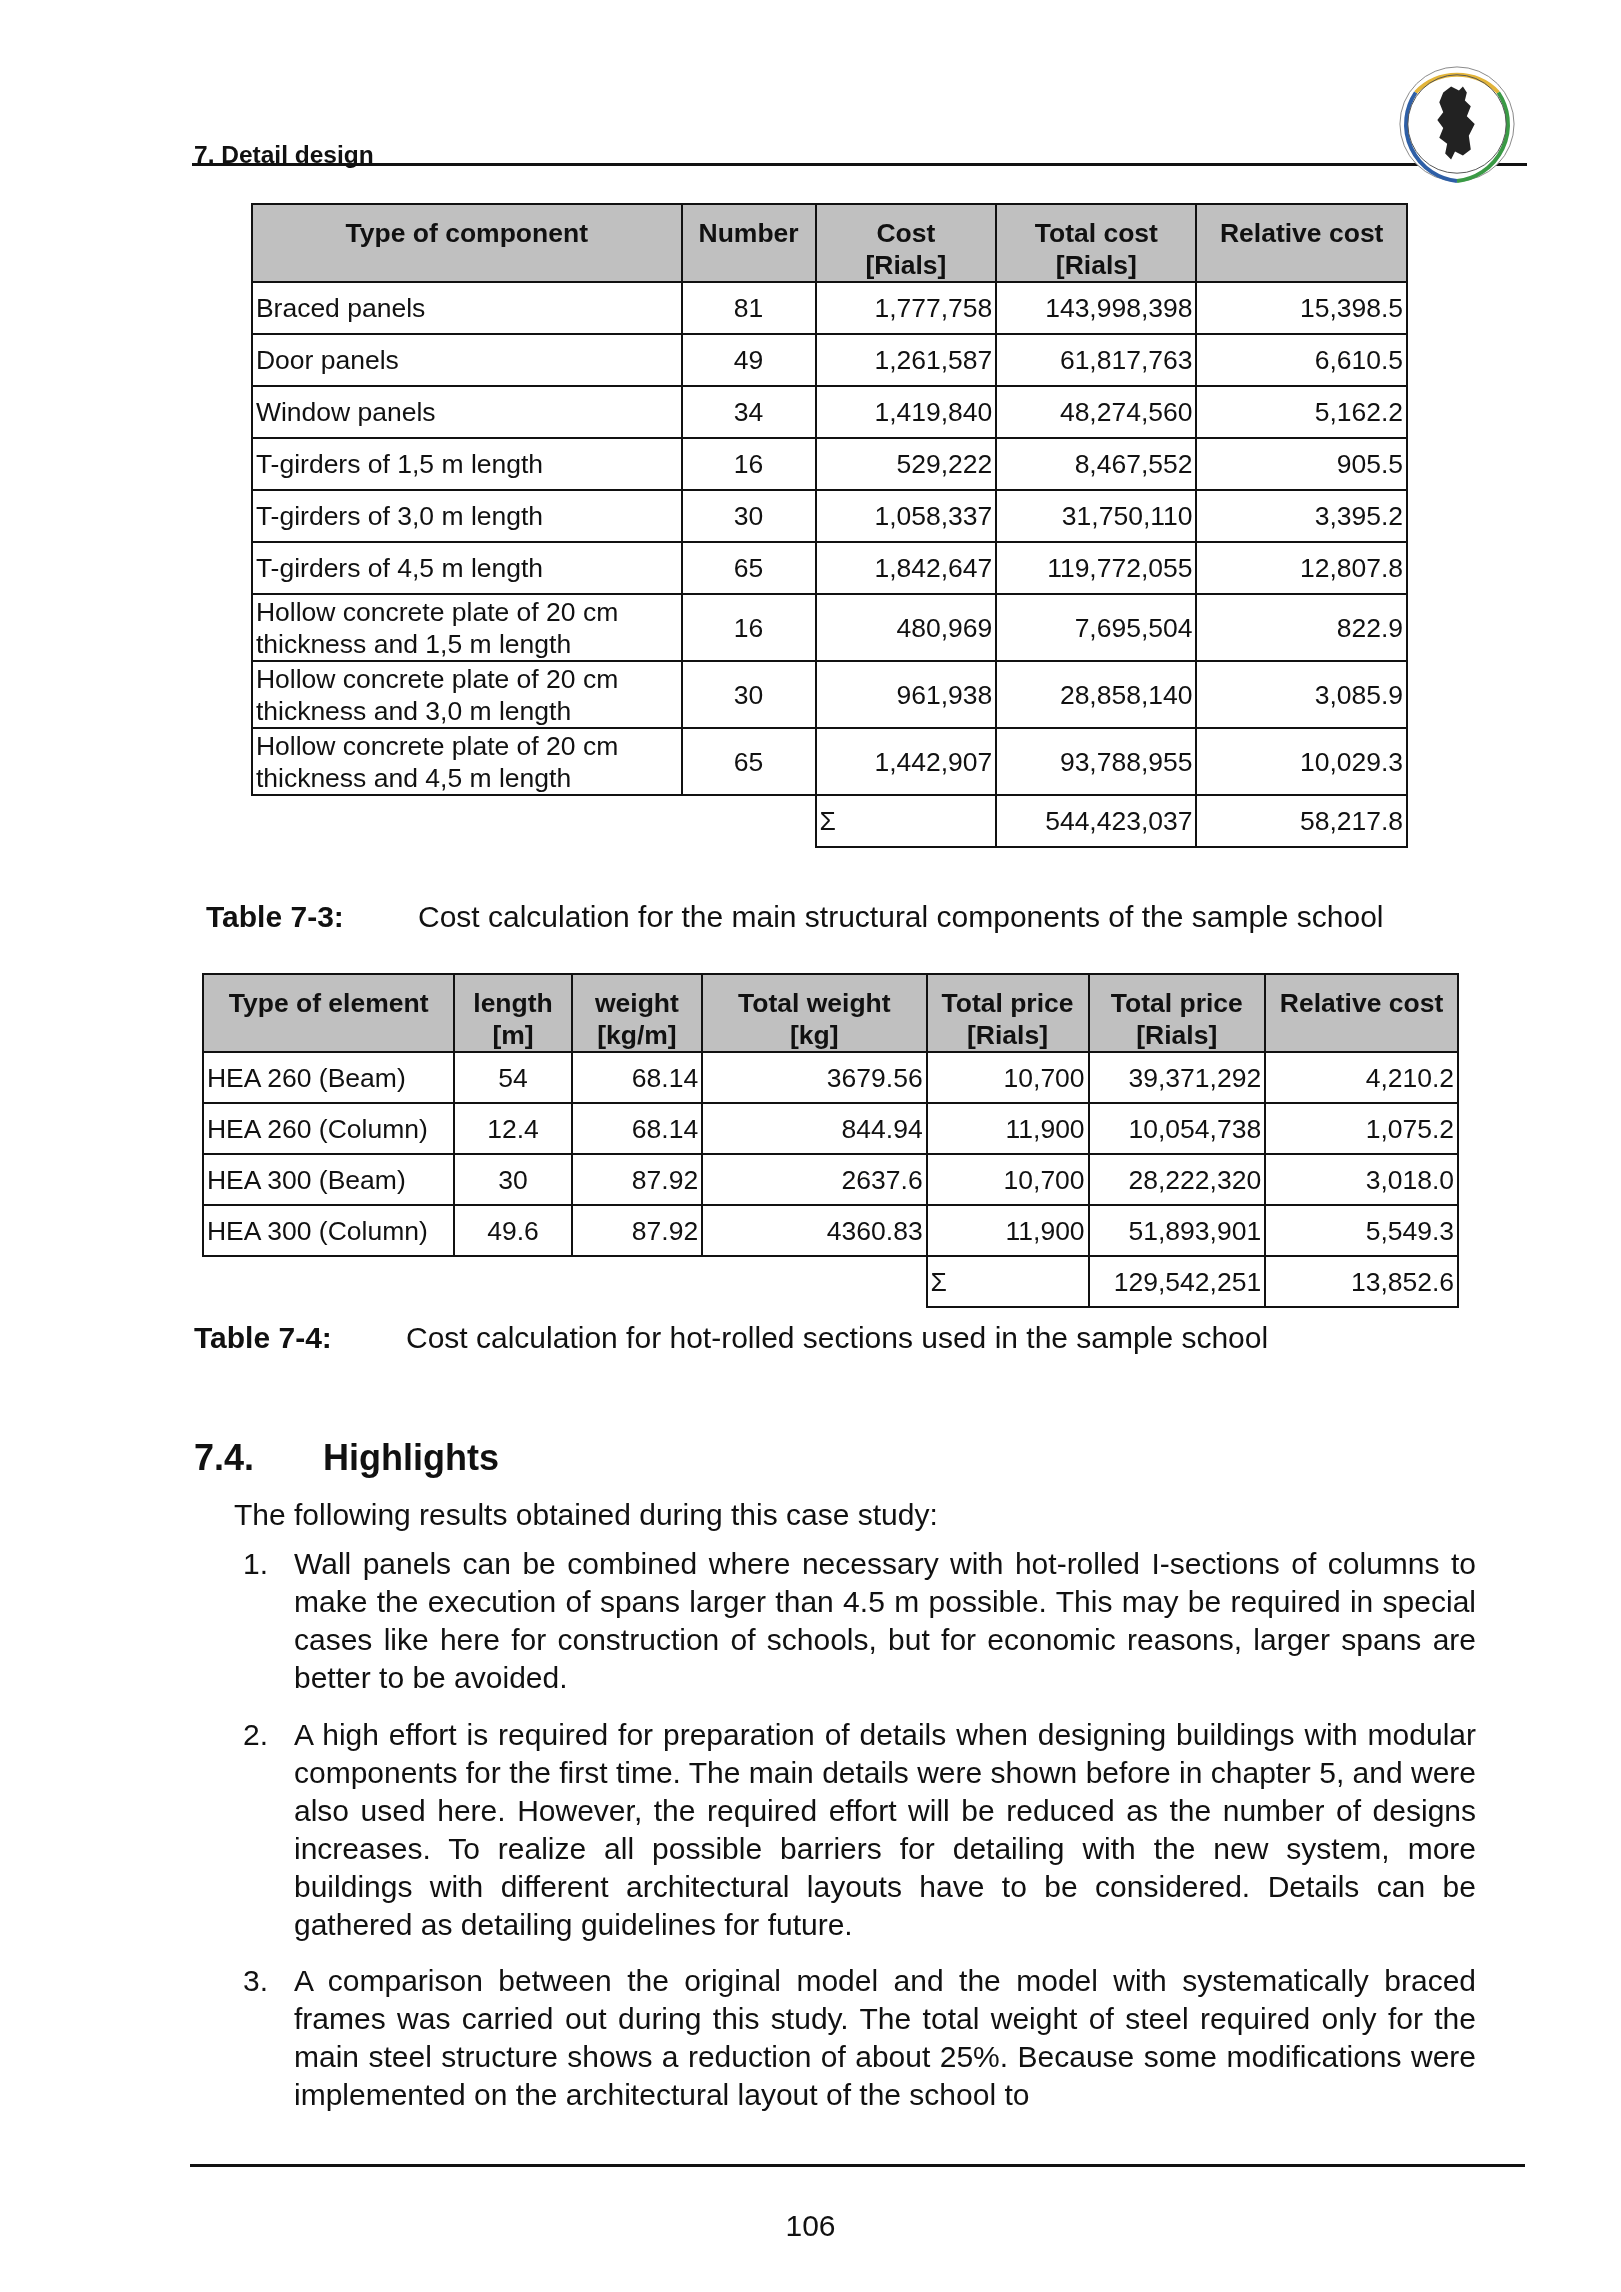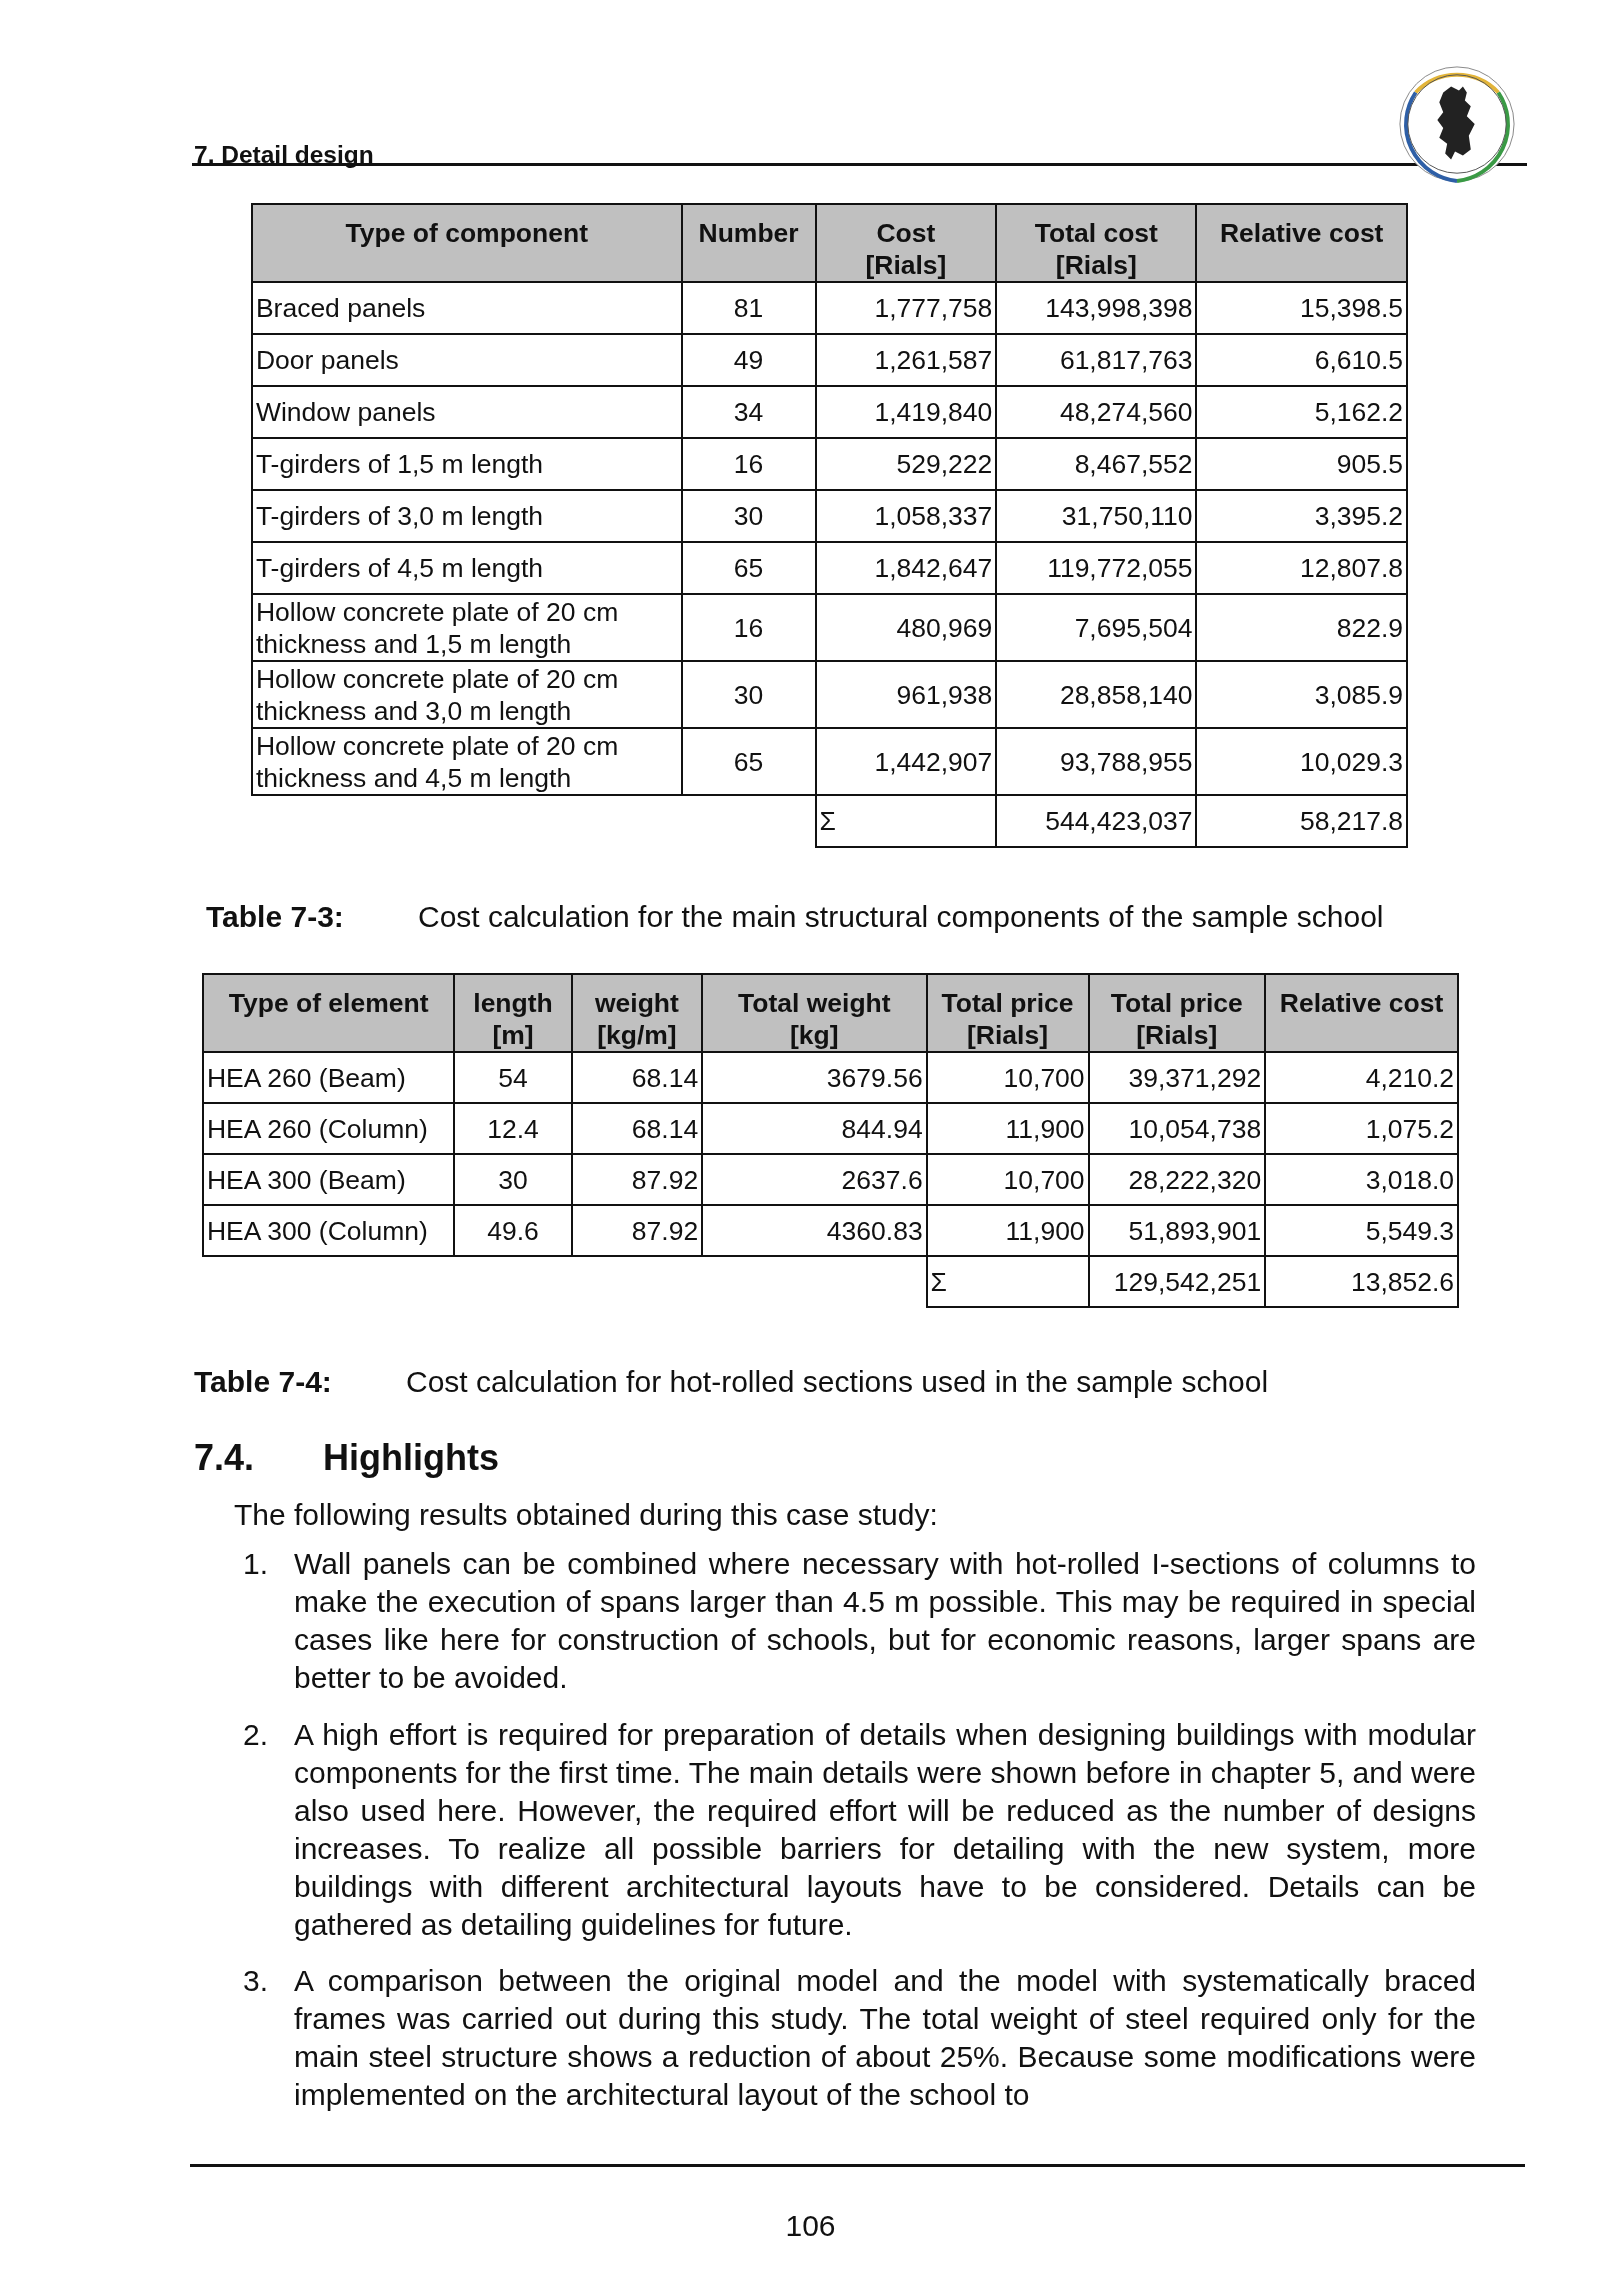--- a/index.html
+++ b/index.html
@@ -21,21 +21,21 @@
   #t1 th{height:63px;}
   #t1 td{height:50px;}
   #t1 tr.two td{height:65px;line-height:32px;}
   #t2{left:202px;top:973px;width:1257px;}
   #t2 th{height:63px;}
   #t2 td{height:49px;}
   .caption{font-size:30px;}
   .cap-label{position:absolute;left:0;font-weight:bold;}
   .cap-text{position:absolute;left:212px;white-space:nowrap;}
   #cap1{left:206px;top:872px;width:1333px;height:39px;margin-top:28px;}
-  #cap2{left:194px;top:1365px;width:1333px;height:39px;}
+  #cap2{left:194px;top:1321px;width:1333px;height:39px;}
   #sec-head{left:194px;top:1437px;font-size:36px;font-weight:bold;}
   #sec-num{position:absolute;left:0;}
   #sec-title{position:absolute;left:129px;white-space:nowrap;}
   #intro{left:194px;top:1498px;font-size:30px;margin-left:40px;}
   ol{position:absolute;left:194px;top:1545px;width:1282px;margin:0;padding:0;list-style:none;font-size:30px;line-height:38px;}
   ol li{position:relative;padding-left:100px;text-align:justify;margin-bottom:18.6px;}
   ol li .n{position:absolute;left:49px;top:0;}
   #foot-rule{left:190px;top:2164px;width:1335px;height:2.9px;background:#111;}
   #page-num{left:0;width:1621px;top:2178px;text-align:center;font-size:30px;margin-top:31px;}
 </style>

